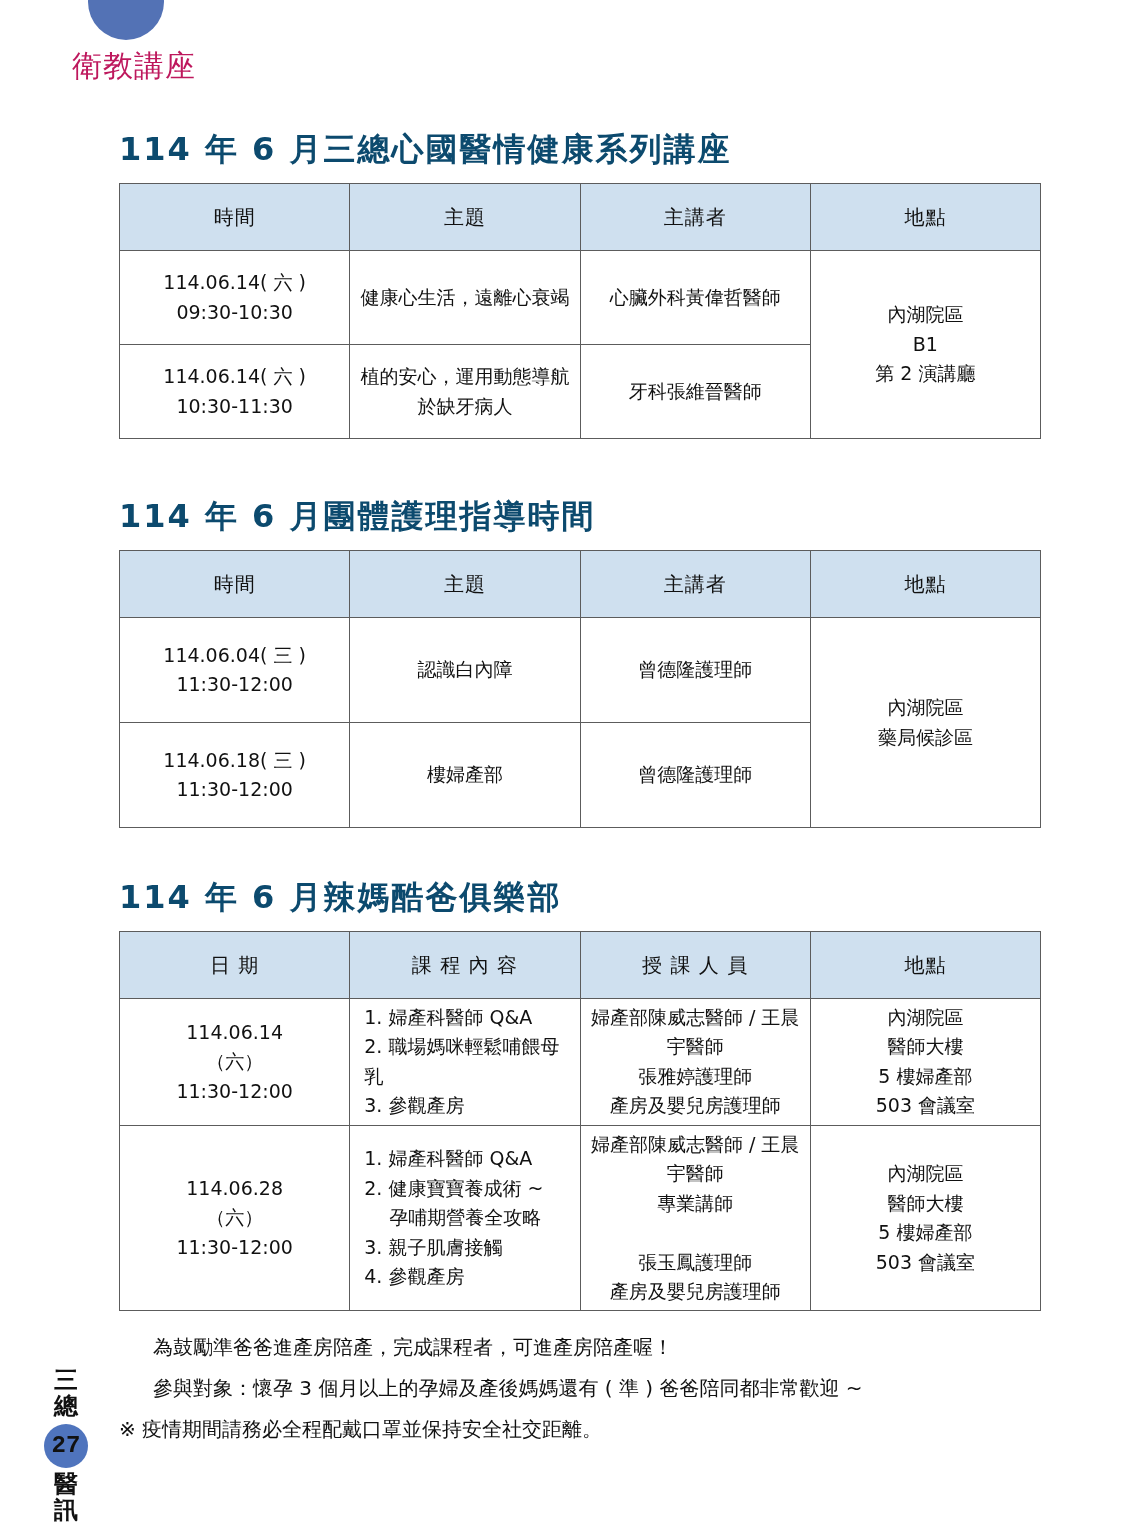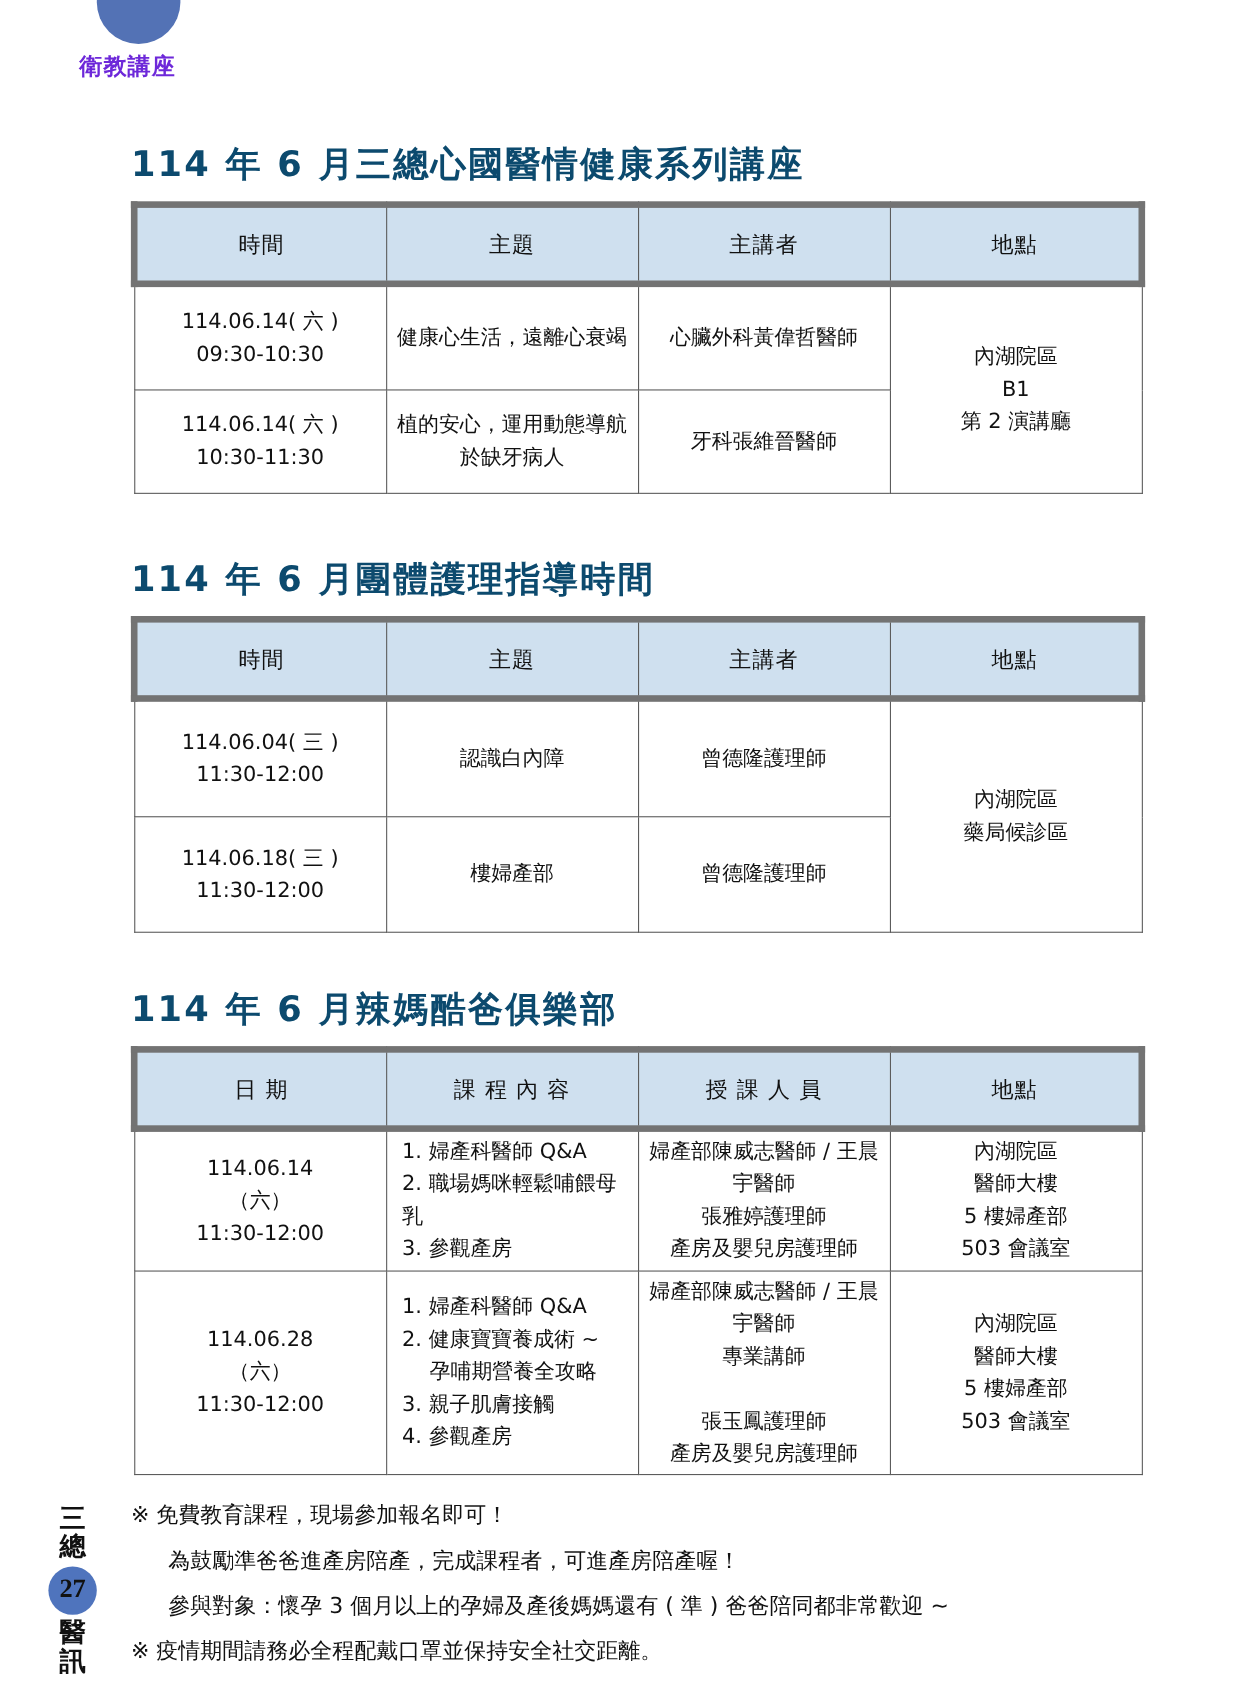--- a/index.html
+++ b/index.html
@@ -25,23 +25,23 @@
   }
   #badge-circle {
     width: 76px;
     height: 76px;
     border-radius: 50%;
     background: #5372b5;
     margin-left: 24px;
     margin-top: -36px;
   }
   #badge-label {
-    font-size: 21px;
-    font-weight: bold;
-    color: #6d28d9;
+    font-size: 30px;
+    font-weight: normal;
+    color: #be185d;
     letter-spacing: 1px;
     margin-top: 6px;
     margin-left: 8px;
     white-space: nowrap;
   }
 
   
   #side-footer {
     position: absolute;
     left: 36px;
@@ -63,21 +63,21 @@
     height: 44px;
     border-radius: 50%;
     background: #4f74bd;
     color: #111;
     font-size: 24px;
     font-weight: bold;
     display: flex;
     align-items: center;
     justify-content: center;
     margin: 4px 0 4px 0;
-    font-family: Liberation Serif, serif;
+    font-family: Liberation Mono, monospace;
   }
 
   
   #content {
     position: absolute;
     left: 119px;
     top: 0;
     width: 922px;
   }
 
@@ -109,21 +109,21 @@
     padding: 4px 6px;
     line-height: 1.55;
   }
   table.sched th {
     background: #cfe0ef;
     height: 58px;
     font-size: 20px;
     font-weight: normal;
     letter-spacing: 1px;
   }
-  table.sched thead tr { border: 6px solid #737373; padding-left: 44px; }
+  table.sched thead tr { border: 1px solid #737373; padding-left: 44px; }
 
   .t1 td.time   { width: 160px; }
   .t1 td.topic  { width: 380px; }
   .t1 td.spk    { width: 220px; }
   .t1 td.loc    { width: 160px; }
 
   .t2 td.time   { width: 225px; }
   .t2 td.topic  { width: 233px; }
   .t2 td.spk    { width: 229px; }
   .t2 td.loc    { width: 233px; }
@@ -313,19 +313,18 @@
           <div>內湖院區</div>
           <div>醫師大樓</div>
           <div>5 樓婦產部</div>
           <div>503 會議室</div>
         </td>
       </tr>
     </tbody>
   </table>
 
   <div class="footnotes">
-    <div class="fn-line">※ 免費教育課程，現場參加報名即可！</div>
     <div class="fn-line fn-indent">為鼓勵準爸爸進產房陪產，完成課程者，可進產房陪產喔！</div>
     <div class="fn-line fn-indent">參與對象：懷孕 3 個月以上的孕婦及產後媽媽還有 ( 準 ) 爸爸陪同都非常歡迎 ~</div>
     <div class="fn-line">※ 疫情期間請務必全程配戴口罩並保持安全社交距離。</div>
   </div>
 
 </div>
 
 </body></html>

